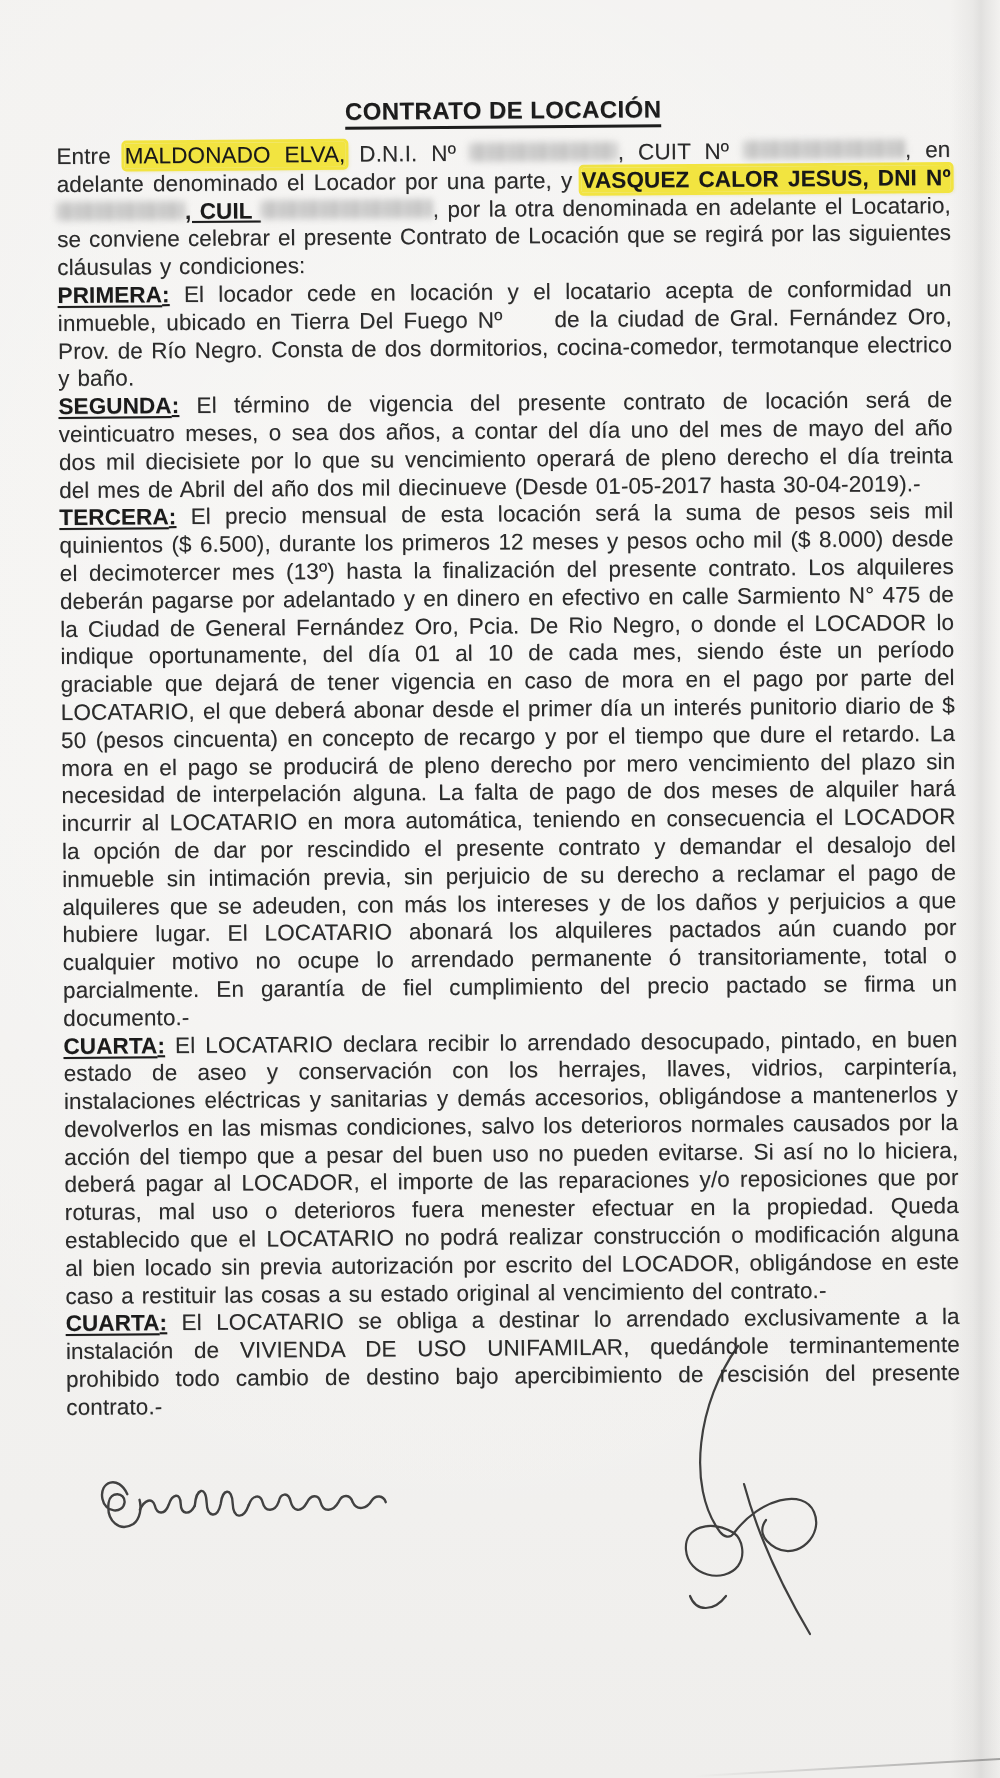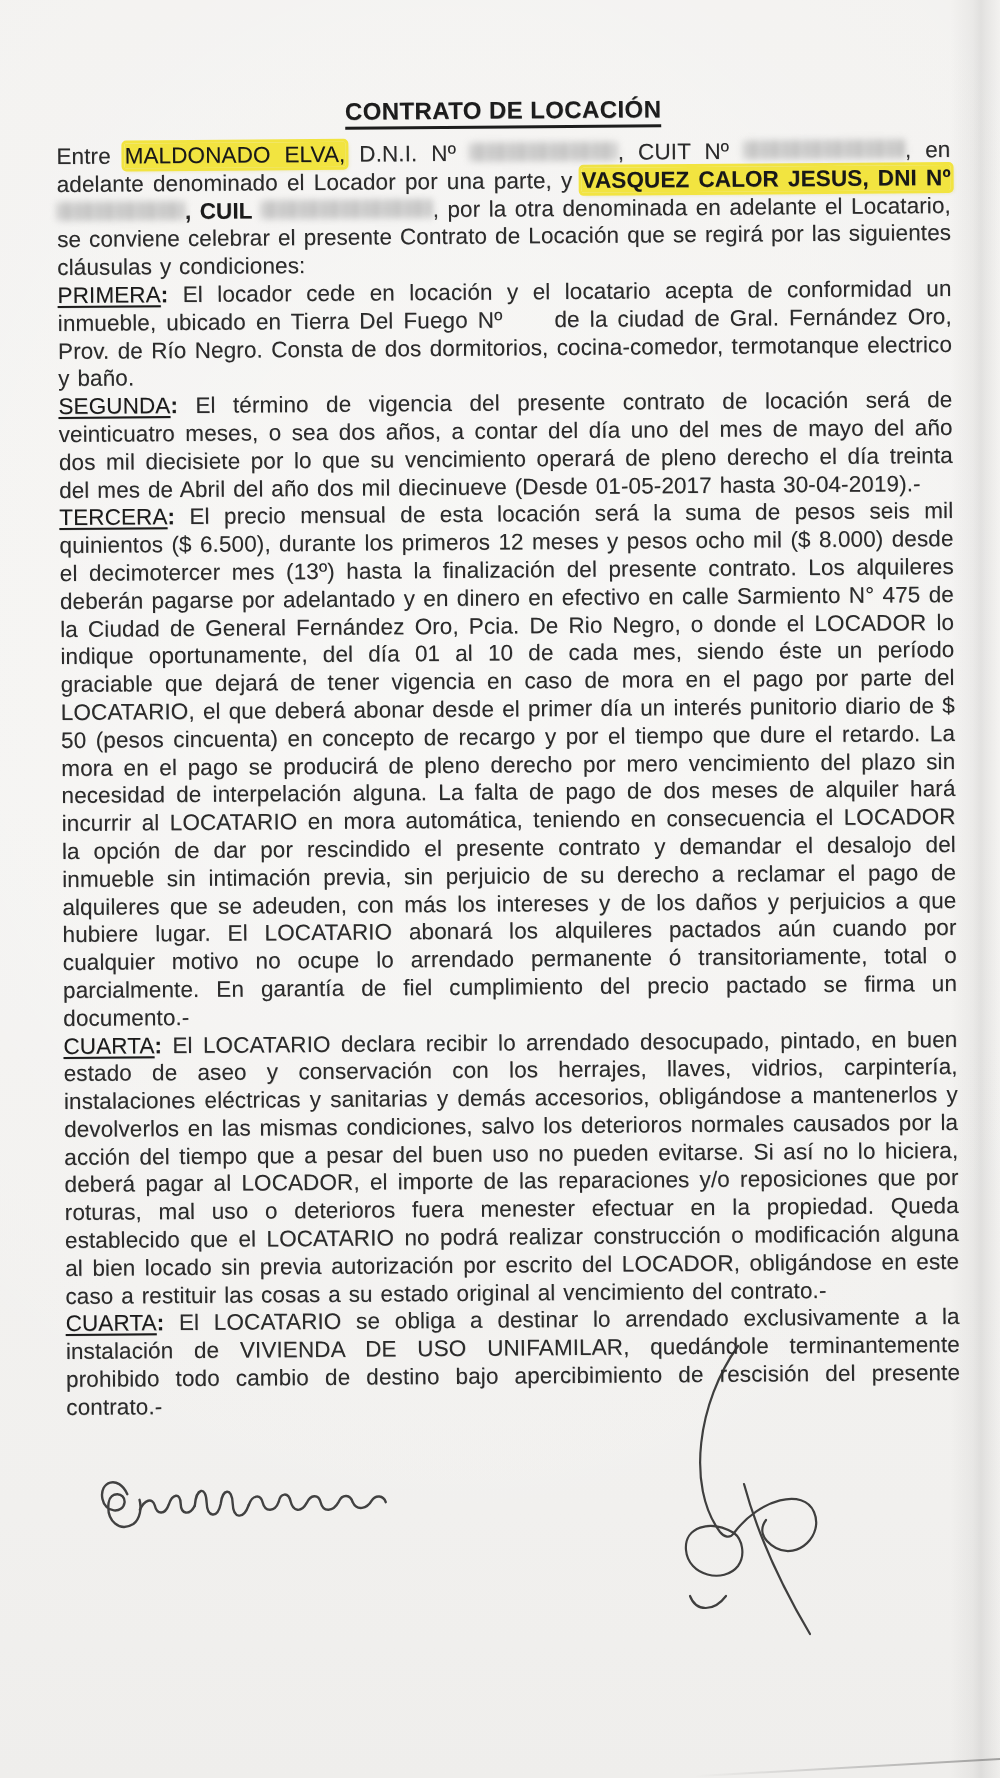--- a/index.html
+++ b/index.html
@@ -26,24 +26,24 @@
   .title .title-text{
     display:inline-block;border-bottom:3px solid #1d1d1d;padding-bottom:1px;
     text-shadow:0.4px 0.4px 0.6px rgba(50,50,50,0.4);
   }
   .clause{
     margin:0;font-size:22.5px;line-height:27.8px;text-align:justify;
     color:#2b2b2b;word-spacing:1.5px;letter-spacing:0.1px;
     text-shadow:0.3px 0.3px 0.6px rgba(60,60,60,0.35);
   }
   .seg-head{
-    font-weight:normal;color:#1b1b1b;
+    font-weight:bold;color:#1b1b1b;
     text-decoration:underline;text-decoration-thickness:2px;text-underline-offset:3px;
   }
-  .seg-bold{font-weight:bold;color:#1b1b1b;}
+  .seg-bold{font-weight:bold;color:#1b1b1b;text-decoration:underline;}
   .seg-highlight, .seg-highlight-reg{
     background:#f2e440;
     box-shadow:0 0 0 3px #f2e440, 2px 2px 4px rgba(205,190,50,0.45);
     border-radius:2px;
     -webkit-box-decoration-break:clone;box-decoration-break:clone;
     color:#181818;
   }
   .seg-highlight{font-weight:bold;}
   .seg-redacted{
     display:inline-block;height:19px;vertical-align:-3px;border-radius:3px;

